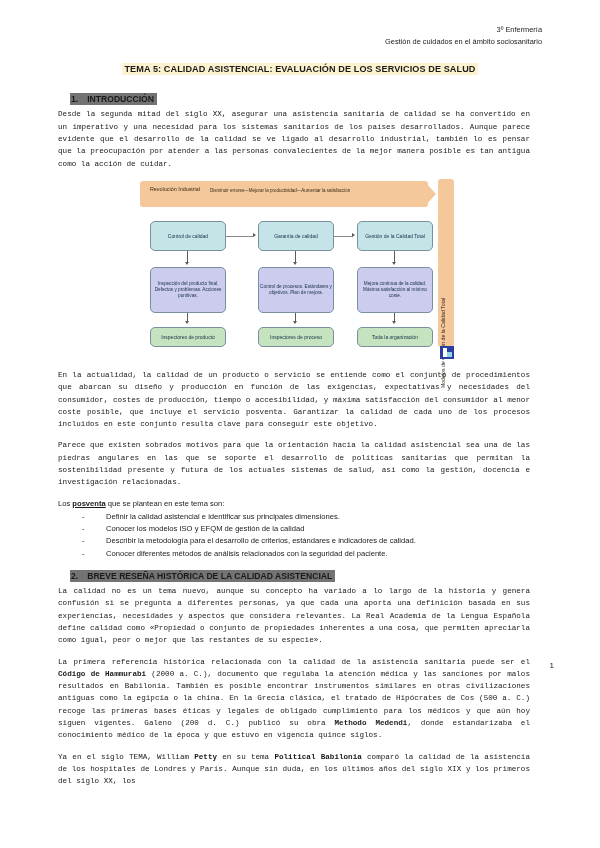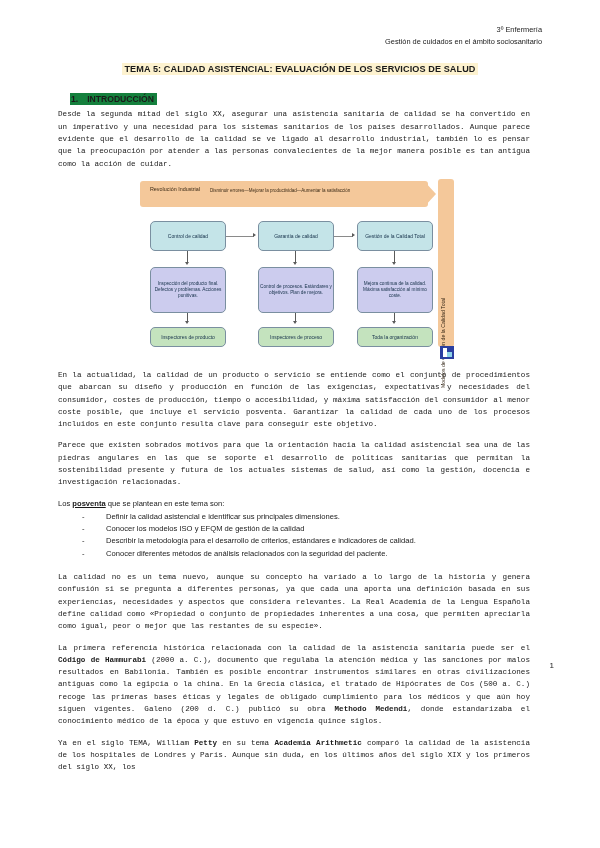--- a/index.html
+++ b/index.html
@@ -43,21 +43,21 @@
     padding: 1px 2px;
   }
 
   .section-heading {
     font-size: 8.6px;
     font-weight: bold;
     margin: 0 0 4px 0;
     padding-left: 12px;
   }
   .section-heading .hl {
-    background: #15803d;
+    background: #737373;
     padding: 1px 3px 1px 1px;
   }
   .section-heading .num { margin-right: 9px; }
 
   p.body {
     font-size: 7.6px;
     line-height: 1.62;
     text-align: justify;
     margin: 0 12px 9px 0;
     letter-spacing: 0.01px;
@@ -303,21 +303,26 @@
 
   <div class="lead-in"><span>Los </span><u>posventa</u><span> que se plantean en este tema son:</span></div>
 
   <ul class="objectives">
     <li>Definir la calidad asistencial e identificar sus principales dimensiones.</li>
     <li>Conocer los modelos ISO y EFQM de gestión de la calidad</li>
     <li>Describir la metodología para el desarrollo de criterios, estándares e indicadores de calidad.</li>
     <li>Conocer diferentes métodos de análisis relacionados con la seguridad del paciente.</li>
   </ul>
 
+  <div class="section-heading">
+    <span class="hl">
+      <span class="num">2.</span><span>BREVE RESEÑA HISTÓRICA DE LA CALIDAD ASISTENCIAL</span>
+    </span>
+  </div>
 
   <p class="body">La calidad no es un tema nuevo, aunque su concepto ha variado a lo largo de la historia y genera confusión si se pregunta a diferentes personas, ya que cada una aporta una definición basada en sus experiencias, necesidades y aspectos que considera relevantes. La Real Academia de la Lengua Española define calidad como «Propiedad o conjunto de propiedades inherentes a una cosa, que permiten apreciarla como igual, peor o mejor que las restantes de su especie».</p>
 
   <p class="body"><span>La primera referencia histórica relacionada con la calidad de la asistencia sanitaria puede ser el </span><b>Código de Hammurabi</b><span> (2000 a. C.), documento que regulaba la atención médica y las sanciones por malos resultados en Babilonia. También es posible encontrar instrumentos similares en otras civilizaciones antiguas como la egipcia o la china. En la Grecia clásica, el tratado de Hipócrates de Cos (500 a. C.) recoge las primeras bases éticas y legales de obligado cumplimiento para los médicos y que aún hoy siguen vigentes. Galeno (200 d. C.) publicó su obra </span><b>Methodo Medendi</b><span>, donde estandarizaba el conocimiento médico de la época y que estuvo en vigencia quince siglos.</span></p>
 
-  <p class="body"><span>Ya en el siglo TEMA, William </span><b>Petty</b><span> en su tema </span><b>Academia Arithmetic</b><span> comparó la calidad de la asistencia de los hospitales de Londres y París. Aunque sin duda, en los últimos años del siglo XIX y los primeros del siglo XX, los</span></p>
+  <p class="body"><span>Ya en el siglo TEMA, William </span><b>Petty</b><span> en su tema </span><b>Political Babilonia</b><span> comparó la calidad de la asistencia de los hospitales de Londres y París. Aunque sin duda, en los últimos años del siglo XIX y los primeros del siglo XX, los</span></p>
 
   <div class="page-number">1</div>
 </div>
 
 </body></html>

